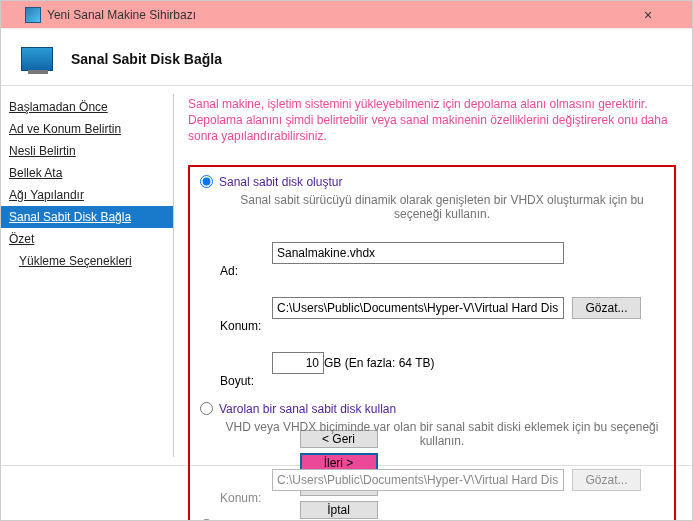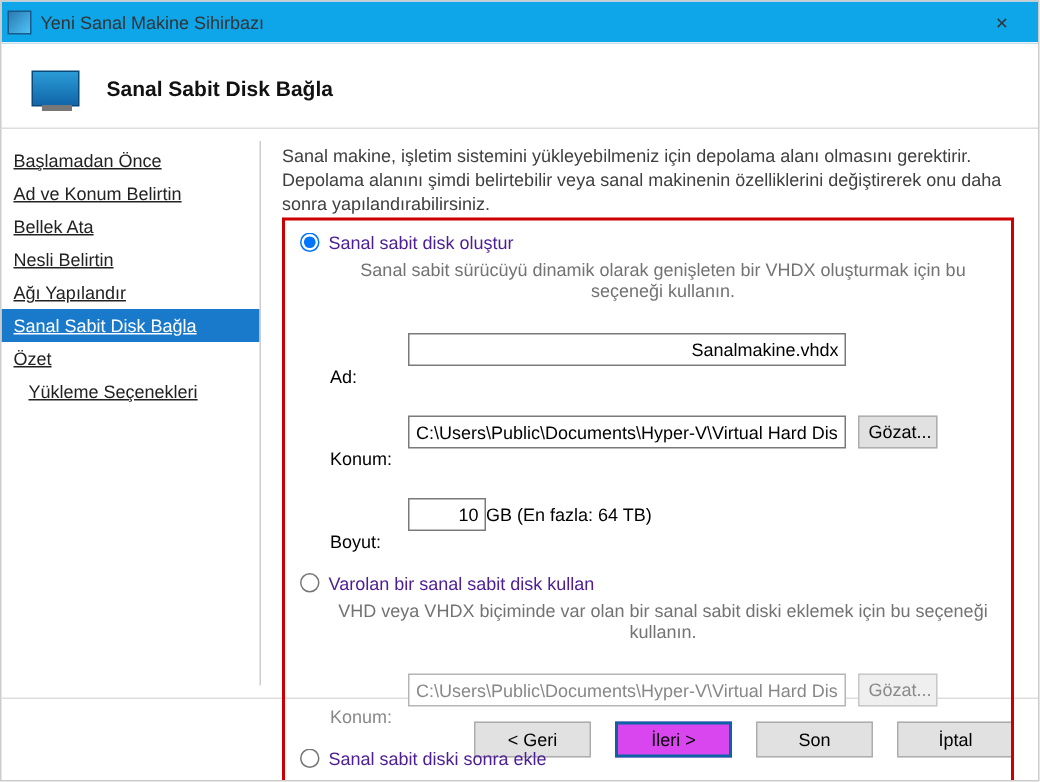--- a/index.html
+++ b/index.html
@@ -11,22 +11,22 @@
     background: #fff;
     width: 693px;
     height: 521px;
     overflow: hidden;
     border: 1px solid #ccc;
   }
   .titlebar {
     height: 28px;
     display: flex;
     align-items: center;
-    padding: 0 4px;
-    background: #0ea5e9;
+    padding: 0 24px;
+    background: #fca5a5;
     border-bottom: 1px solid #eee;
   }
   .titlebar .icon {
     width: 16px; height: 16px; margin-right: 6px;
     display: inline-block;
     background: linear-gradient(135deg,#2a7ab0,#4fc3f7);
     border: 1px solid #1a5a8a;
   }
   .titlebar .title { flex: 1; color: #333; }
   .titlebar .close {
@@ -75,94 +75,95 @@
   .divider {
     width: 1px;
     background: #ccc;
     margin: 8px 0;
   }
   .content {
     flex: 1;
     padding: 10px 16px 10px 14px;
     position: relative;
   }
-  .intro { color: #404040; line-height: 1.35; margin-bottom: 0; }
+  .intro { color: #ec4899; line-height: 1.35; margin-bottom: 20px; }
   .highlight {
     border: 2px solid #c00;
     padding: 8px 10px 10px 10px;
   }
   .opt { margin-bottom: 14px; }
   .opt .row1 { display: flex; align-items: center; margin-bottom: 4px;}
   .opt input[type=radio] { margin: 0 6px 0 0; }
   .opt .title { color: #4c1d95; }
   .opt .desc { margin-left: 20px; color: #737373; margin-bottom: 8px; text-align: center;}
   .opt .disabled, .opt .disabled * { color: #888; }
   .fields { margin-left: 20px; }
   .frow { display: flex; align-items: center; margin-bottom: 6px; }
   .frow .lab { width: 52px; margin-top: 35px; }
   .tinput {
     font: inherit;
     height: 22px;
     padding: 2px 4px;
     border: 1px solid #7a7a7a;
     background: #fff;
   }
-  .tinput.wide { width: 292px; text-align: right; }
+  .tinput.wide { width: 292px; }
   .tinput.num { width: 52px; text-align: right; }
   .tinput.ro { color:#888; border-color:#b5b5b5; background:#fff;}
   .btn-small {
     font: inherit;
     height: 22px;
-    width: 53px;
+    width: 69px;
     margin-left: 8px;
     background: #e1e1e1;
     border: 1px solid #adadad;
     cursor: pointer;
   }
   .btn-small:disabled { color:#8a8a8a; border-color:#c8c8c8; background:#efefef; cursor:default;}
   .suffix { margin-left: 0; }
   .footer {
     height: 54px;
     border-top: 1px solid #ddd;
     display: flex;
     justify-content: flex-end;
     align-items: center;
     padding-right: 16px;
-    gap: 16px;
+    gap: 5px;
+    flex-direction: column;
   }
   .btn {
     font: inherit;
     height: 24px;
     width: 78px;
     background: #e1e1e1;
     border: 1px solid #adadad;
     cursor: pointer;
   }
-  .btn.primary { border: 2px solid #0a64a4; background:#d946ef;}
+  .btn.primary { border: 2px solid #0a64a4; background:#ec4899;}
 </style>
 </head>
 <body>
 
 <div class="titlebar">
   <span class="icon"></span>
   <span class="title">Yeni Sanal Makine Sihirbazı</span>
   <span class="close">×</span>
 </div>
 
 <div class="header">
   <span class="hicon"></span>
   <h1>Sanal Sabit Disk Bağla</h1>
 </div>
 
 <div class="body">
   <div class="sidebar">
     <div class="step">Başlamadan Önce</div>
     <div class="step">Ad ve Konum Belirtin</div>
+    <div class="step">Nesli Belirtin</div>
     <div class="step">Bellek Ata</div>
-    <div class="step">Nesli Belirtin</div>
     <div class="step">Ağı Yapılandır</div>
     <div class="step selected">Sanal Sabit Disk Bağla</div>
     <div class="step">Özet</div>
     <div class="step indent">Yükleme Seçenekleri</div>
   </div>
 
   <div class="divider"></div>
 
   <div class="content">
     <div class="intro">Sanal makine, işletim sistemini yükleyebilmeniz için depolama alanı olmasını gerektirir. Depolama alanını şimdi belirtebilir veya sanal makinenin özelliklerini değiştirerek onu daha sonra yapılandırabilirsiniz.</div>

